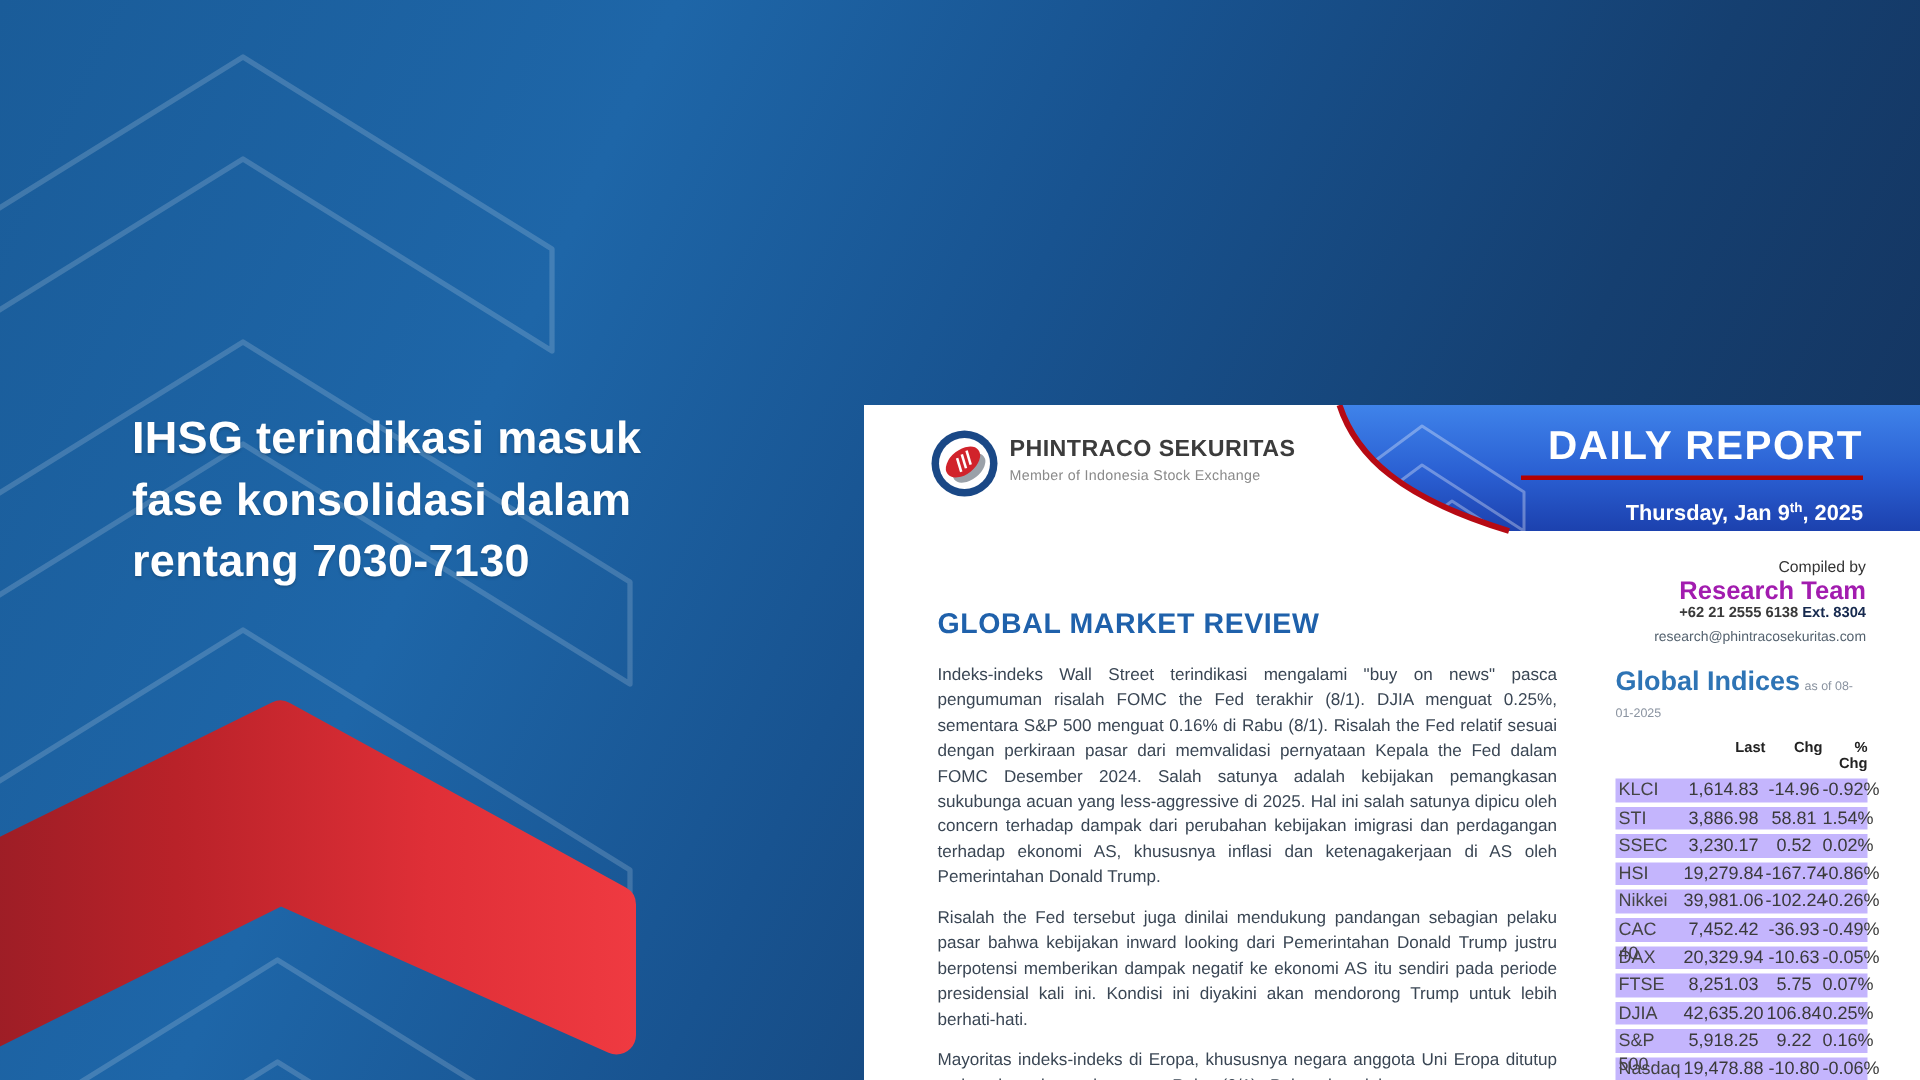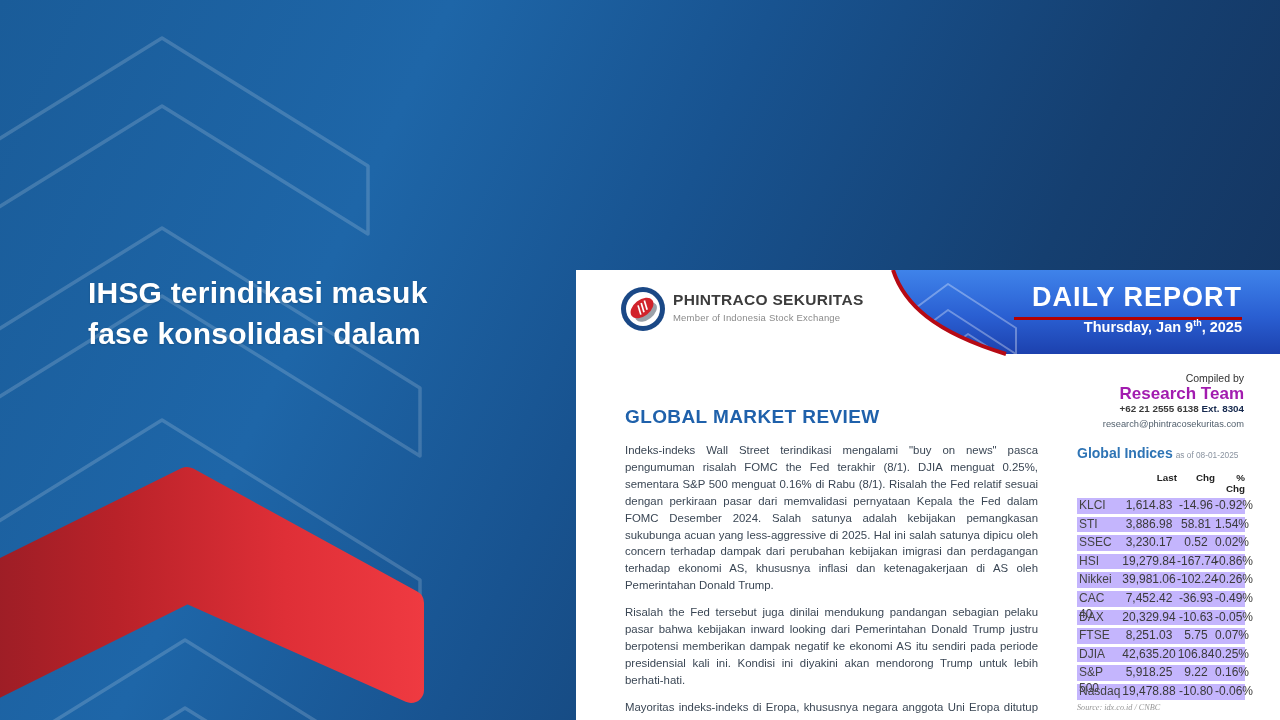--- a/index.html
+++ b/index.html
@@ -14,34 +14,34 @@
   .page{position:absolute;left:576px;top:270px;width:704px;height:450px;background:#ffffff;overflow:hidden;}
   .logo{position:absolute;left:44px;top:16px;width:46px;height:46px;}
   .brand{position:absolute;left:97px;top:21px;}
   .brand-name{font-size:15.5px;font-weight:bold;color:#3c3c3c;letter-spacing:.3px;}
   .brand-tag{font-size:9.5px;color:#8a8a8a;margin-top:3px;letter-spacing:.2px;}
   .banner{position:absolute;left:300px;top:0;width:404px;height:90px;}
   .banner svg{position:absolute;left:0;top:0;}
   .banner-title{position:absolute;right:38px;top:12px;color:#ffffff;font-size:27px;font-weight:bold;
     letter-spacing:1px;white-space:nowrap;}
   .banner-underline{position:absolute;right:38px;top:47px;width:228px;height:3px;background:#b30000;}
-  .banner-date{position:absolute;right:38px;top:48px;color:#ffffff;font-size:14.5px;font-weight:bold;white-space:nowrap;}
+  .banner-date{position:absolute;right:38px;top:63px;color:#ffffff;font-size:14.5px;font-weight:bold;white-space:nowrap;}
   .banner-date sup{font-size:9px;}
   .compiled{position:absolute;right:36px;top:102px;text-align:right;line-height:13.5px;}
   .compiled-label{font-size:10.5px;color:#333;}
   .compiled-team{font-size:17px;font-weight:bold;color:#a21caf;margin-top:1px;}
   .compiled-phone{font-size:9.8px;color:#3a3a3a;margin-top:2px;font-weight:bold;}
   .compiled-phone b{color:#16294e;}
   .compiled-email{font-size:9.3px;color:#53616e;margin-top:2px;}
   .review{position:absolute;left:49px;top:136px;width:413px;}
   .review-title{color:#1f61ab;font-size:19px;font-weight:bold;letter-spacing:.4px;}
   .review-body{margin-top:14px;}
   .review-body p{margin:0 0 10px 0;font-size:11.4px;line-height:16.9px;color:#3a4654;text-align:justify;}
   .sidebar{position:absolute;left:501px;top:174px;width:168px;}
-  .sec-title{font-size:14px;font-weight:bold;color:#2e74b5;display:inline;}
+  .sec-title{font-size:18px;font-weight:bold;color:#2e74b5;display:inline;}
   .sec-sub{font-size:8.3px;color:#8a93a0;margin-left:3px;}
   .ihead{display:grid;grid-template-columns:44px 56px 38px 30px;margin-top:10px;
     font-size:9.8px;font-weight:bold;color:#222;}
   .ihead span{text-align:right;}
   .ihead span:first-child{text-align:left;}
   .ibody{margin-top:4px;}
   .irow{display:grid;grid-template-columns:44px 56px 38px 30px;background:#c4b5fd;
     height:15.6px;line-height:15.6px;margin-bottom:3px;font-size:12px;color:#3a3a3a;}
   .irow span{text-align:center;}
   .irow span:first-child{text-align:left;padding-left:2px;color:#444;}
@@ -70,20 +70,21 @@
       <path d="M -80 570 L 162 420 L 420 580 L 420 648 L 162 488 L -80 638 Z"></path>
       <path d="M -60 792 L 185 640 L 430 792 L 430 860 L 185 708 L -60 860 Z"></path>
     </g>
     <path d="M -70 607 L 187 480 L 411 603 L 411 690 L 187 590 L -70 718 Z" fill="url(#redGrad)" stroke="url(#redGrad)" stroke-width="26" stroke-linejoin="round"></path>
   </svg>
 
   <div class="headline">
 
   <div>IHSG terindikasi masuk</div>
       <div>fase konsolidasi dalam</div>
+      <div>rentang 7030-7130</div>
     </div>
 
   <div class="page">
 
     <svg class="logo" viewBox="0 0 46 46">
       <circle cx="23" cy="23" r="22" fill="#1a4886"></circle>
       <circle cx="23" cy="23" r="17" fill="#ffffff"></circle>
       <ellipse cx="26" cy="26" rx="12.5" ry="7.6" fill="#9aa1a9" transform="rotate(-38 26 26)"></ellipse>
       <ellipse cx="22" cy="22" rx="13" ry="8.2" fill="#d1232b" transform="rotate(-38 22 22)"></ellipse>
       <g transform="rotate(-38 22 22)" stroke="#ffffff" stroke-width="1.7">

